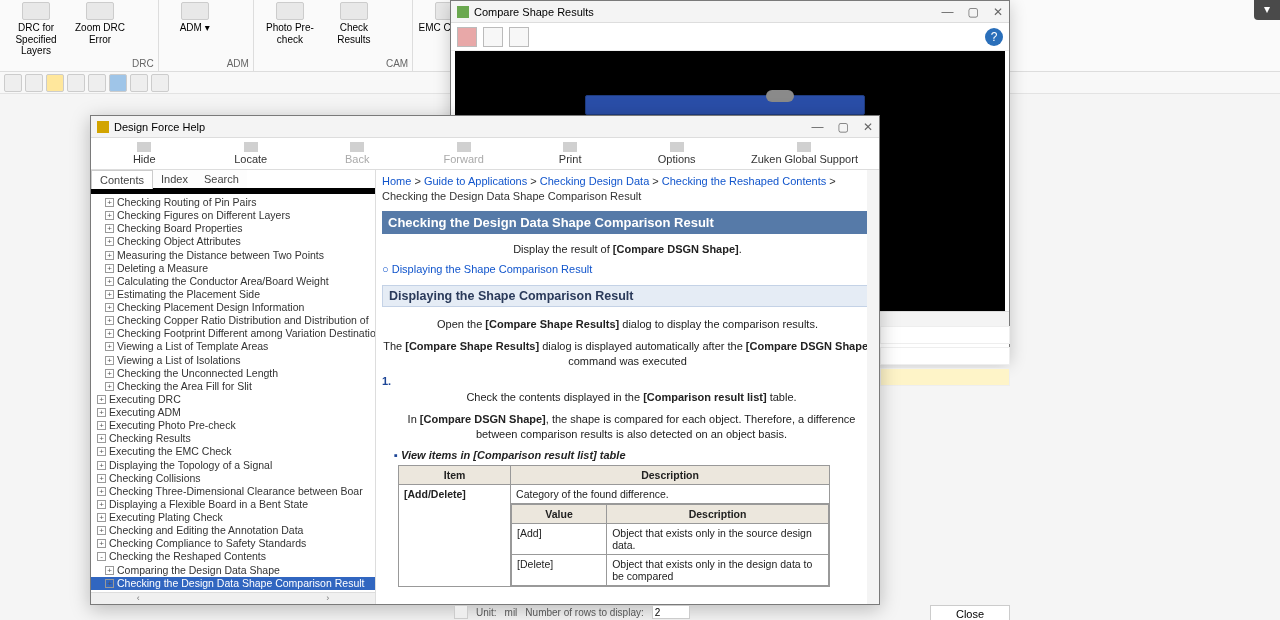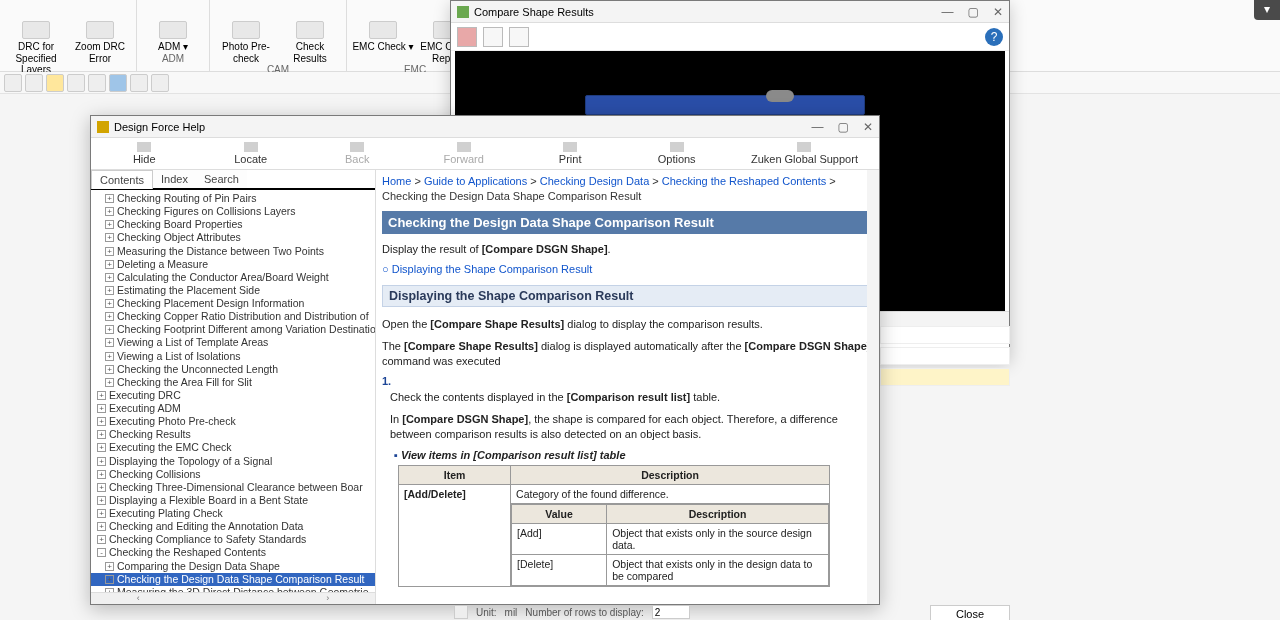--- a/index.html
+++ b/index.html
@@ -1,20 +1,20 @@
 <!DOCTYPE html>
 <html><head>
 <meta charset="utf-8">
 <style>
 * { box-sizing: border-box; margin: 0; padding: 0; font-family: "Segoe UI", Tahoma, sans-serif; }
 body { width: 1280px; height: 620px; background: #f5f5f5; overflow: hidden; position: relative; }
 
 
 .ribbon { position: absolute; top: 0; left: 0; right: 0; height: 72px; background: #fafafa; border-bottom: 1px solid #ddd; display: flex; }
-.ribbon-group { display: flex; flex-direction: column; align-items: center; border-right: 1px solid #ddd; padding: 19px 4px; }
+.ribbon-group { display: flex; flex-direction: row; border-right: 1px solid #ddd; padding: 0 4px; }
 .ribbon-items { display: flex; }
 .ribbon-item { display: flex; flex-direction: column; align-items: center; width: 64px; font-size: 10px; text-align: center; line-height: 1.15; padding-top: 2px; cursor: pointer; }
 .ribbon-item .ricon { width: 28px; height: 18px; margin-bottom: 2px; background: #e8e8e8; border: 1px solid #ccc; border-radius: 2px; }
 .ribbon-group-label { font-size: 10px; color: #666; margin-top: auto; margin-bottom: 2px; }
 
 .quickbar { position: absolute; top: 72px; left: 0; right: 0; height: 22px; background: #f8f8f8; border-bottom: 1px solid #e3e3e3; display: flex; align-items: center; gap: 3px; padding-left: 4px; }
 .qbtn { width: 18px; height: 18px; background: #eee; border: 1px solid #ccc; border-radius: 2px; }
 .qbtn.hl { background: #ffe79c; }
 .qbtn.bl { background: #9fc5e8; }
 
@@ -42,38 +42,38 @@
 .hw-ctrls { margin-left: auto; display: flex; gap: 14px; color: #666; font-size: 12px; }
 .hw-toolbar { height: 32px; display: flex; align-items: stretch; border-bottom: 1px solid #ddd; }
 .hwt-item { flex: 1; display: flex; flex-direction: column; align-items: center; justify-content: center; font-size: 11px; color: #333; cursor: pointer; text-align: center; }
 .hwt-item.disabled { color: #aaa; }
 .hwt-item .micon { width: 14px; height: 10px; background: #d0d0d0; margin-bottom: 1px; }
 
 .hw-body { flex: 1; display: flex; overflow: hidden; }
 
 
 .tree-panel { width: 285px; border-right: 1px solid #ddd; display: flex; flex-direction: column; }
-.tabs { display: flex; border-bottom: 2px solid #000000; font-size: 11px; }
+.tabs { display: flex; border-bottom: 6px solid #000000; font-size: 11px; }
 .tab { padding: 3px 8px; cursor: pointer; color: #444; background: #fdfdfd; }
 .tab.active { background: #fff; border-top: 1px solid #ccc; border-right: 1px solid #ccc; border-left: 1px solid #ccc; margin-bottom: -1px; }
 .tree { flex: 1; overflow: auto; font-size: 10.5px; line-height: 1.25; padding: 2px 0; }
 .tree-item { display: flex; align-items: center; white-space: nowrap; padding: 0 2px 0 6px; cursor: pointer; color: #333; }
 .tree-item .exp { width: 9px; height: 9px; border: 1px solid #999; margin-right: 3px; font-size: 8px; line-height: 7px; text-align: center; color: #555; flex-shrink: 0; }
 .tree-item.depth2 { padding-left: 14px; }
 .tree-item.sel { background: #3166c0; color: #fff; }
 .tree-scrolls { display: flex; height: 12px; border-top: 1px solid #ddd; }
 .tree-scrolls div { flex: 1; font-size: 9px; text-align: center; color: #777; background: #f0f0f0; }
 
 
 .content { flex: 1; overflow: auto; font-size: 11px; color: #222; padding: 4px 6px 20px 6px; position: relative; }
 .vscroll { position: absolute; right: 0; top: 0; bottom: 0; width: 12px; background: #f4f4f4; }
 .breadcrumb { font-size: 11px; color: #333; line-height: 1.4; margin-bottom: 6px; }
 .breadcrumb a { color: #1155cc; text-decoration: none; }
 .h1bar { background: #567aa8; color: #fff; font-weight: bold; padding: 4px 6px; font-size: 13px; margin-bottom: 8px; }
-.para { margin-bottom: 6px; line-height: 1.4; }
+.para { margin-bottom: 6px; line-height: 1.4; text-align: center; }
 .linkline { color: #1155cc; margin-bottom: 10px; cursor: pointer; }
 .linkline::before { content: "○ "; color: #1155cc; }
 .h2bar { background: #e5ecf5; border: 1px solid #c4d2e6; padding: 3px 6px; font-weight: bold; color: #2a3a5a; font-size: 12.5px; margin-bottom: 10px; }
 .step-num { color: #1c4596; font-weight: bold; margin-bottom: 3px; }
 .indent { margin-left: 8px; }
 .bullet-sq { margin: 6px 0 4px 12px; font-weight: bold; font-style: italic; }
 .bullet-sq::before { content: "▪ "; color: #1c4596; }
 
 table.cmp { border-collapse: collapse; margin-left: 16px; width: 432px; }
 table.cmp th, table.cmp td { border: 1px solid #999; padding: 3px 5px; font-size: 10.5px; vertical-align: top; }
@@ -245,21 +245,21 @@
         <div class="tab">Index</div>
         <div class="tab">Search</div>
       </div>
       <div class="tree" id="tree">
           <div class="tree-item depth2">
             <span class="exp">+</span>
             <span>Checking Routing of Pin Pairs</span>
           </div>
           <div class="tree-item depth2">
             <span class="exp">+</span>
-            <span>Checking Figures on Collisions Layers</span>
+            <span>Checking Figures on Different Layers</span>
           </div>
           <div class="tree-item depth2">
             <span class="exp">+</span>
             <span>Checking Board Properties</span>
           </div>
           <div class="tree-item depth2">
             <span class="exp">+</span>
             <span>Checking Object Attributes</span>
           </div>
           <div class="tree-item depth2">

